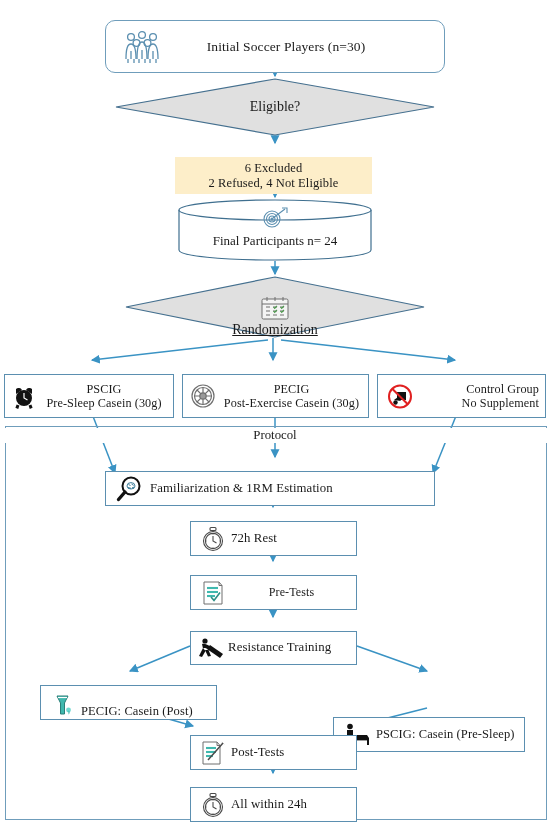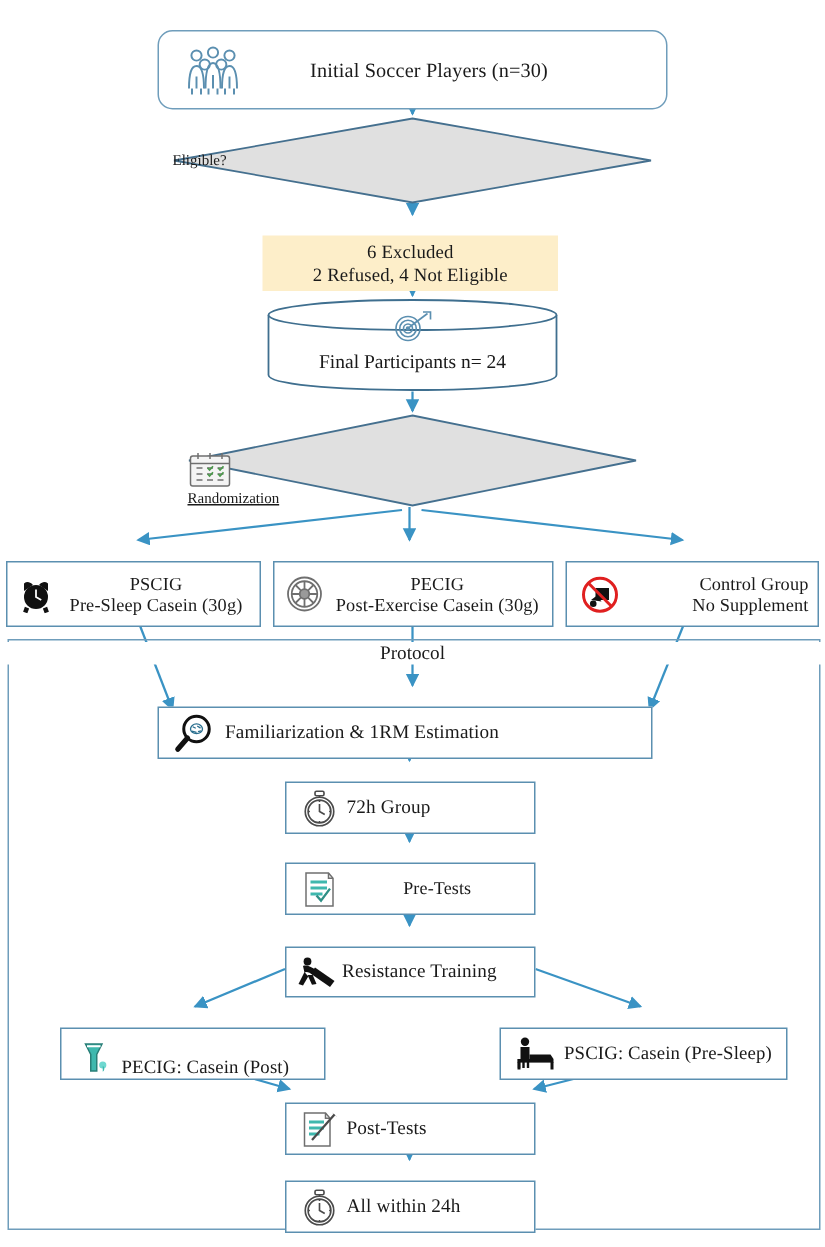--- a/index.html
+++ b/index.html
@@ -56,22 +56,22 @@
 
   .diamond-wrap{
     position:absolute;
     z-index:3;
   }
   .diamond-wrap svg{display:block;}
   .diamond-txt{
     position:absolute;
     left:0;top:0;width:100%;height:100%;
     display:flex;flex-direction:column;
-    align-items:flex-start;justify-content:center;
-    font-size:10px;
+    align-items:center;justify-content:center;
+    font-size:14px;
     pointer-events:none;
   }
 
   #d-eligible{left:115px;top:78px;width:320px;height:58px;}
   #d-random{left:125px;top:276px;width:300px;height:62px;}
   #d-random .diamond-txt{justify-content:flex-end;padding-bottom:9px;text-decoration:underline;}
   #d-random .cal{margin-bottom:1px;}
 
   #n-excluded{
     left:175px;top:145px;width:197px;height:37px;
@@ -127,21 +127,21 @@
   #p-pre .lbl{font-size:12px;text-align:center;}
 
   #p-rt{left:190px;top:619px;width:167px;height:34px;padding:0 3px;}
   #p-rt .ico{width:34px;}
   #p-rt .lbl{font-size:12.8px;text-align:left;}
 
   #p-pecig{left:40px;top:673px;width:177px;height:35px;padding:0 4px;align-items:flex-end;}
   #p-pecig .ico{width:36px;}
   #p-pecig .lbl{font-size:12.5px;text-align:left;}
 
-  #p-pscig{left:333px;top:673px;width:192px;height:35px;padding:0 4px;}
+  #p-pscig{left:333px;top:705px;width:192px;height:35px;padding:0 4px;}
   #p-pscig .ico{width:38px;}
   #p-pscig .lbl{font-size:12.5px;text-align:left;}
 
   #p-post{left:190px;top:723px;width:167px;height:35px;padding:0 4px;}
   #p-post .ico{width:36px;}
   #p-post .lbl{font-size:12.8px;text-align:left;}
 
   #p-24h{left:190px;top:775px;width:167px;height:35px;padding:0 4px;}
   #p-24h .ico{width:36px;}
   #p-24h .lbl{font-size:12.8px;text-align:left;}
@@ -364,21 +364,21 @@
         <g fill="none" stroke="#4a4a4a" stroke-width="1.1">
           <circle cx="14" cy="16" r="9.5"></circle>
             <circle cx="14" cy="16" r="7.6"></circle>
           <rect x="11" y="2.5" width="6" height="3" rx="1"></rect>
           <path d="M14,5.5 L14,6.5"></path>
           <path d="M14,11 L14,16 L17.5,18"></path>
           <path d="M14,8.4 L14,9.6 M21.6,16 L20.4,16 M14,23.6 L14,22.4 M6.4,16 L7.6,16"></path>
         </g>
       </svg>
     </span>
-    <span class="lbl">72h Group</span>
+    <span class="lbl">72h Rest</span>
   </div>
 
   <div class="node" id="p-pre">
     <span class="ico">
       <svg width="26" height="28" viewBox="0 0 26 28">
         <g>
           <path d="M4,3 L19,3 L22,6.5 L22,25 L4,25 z" fill="#ffffff" stroke="#6f6f6f" stroke-width="1"></path>
           <path d="M19,3 L19,6.5 L22,6.5" fill="none" stroke="#6f6f6f" stroke-width="1"></path>
           <g stroke="#3fb8ae" stroke-width="2.1" fill="none">
             <path d="M7,9 L18,9"></path>

